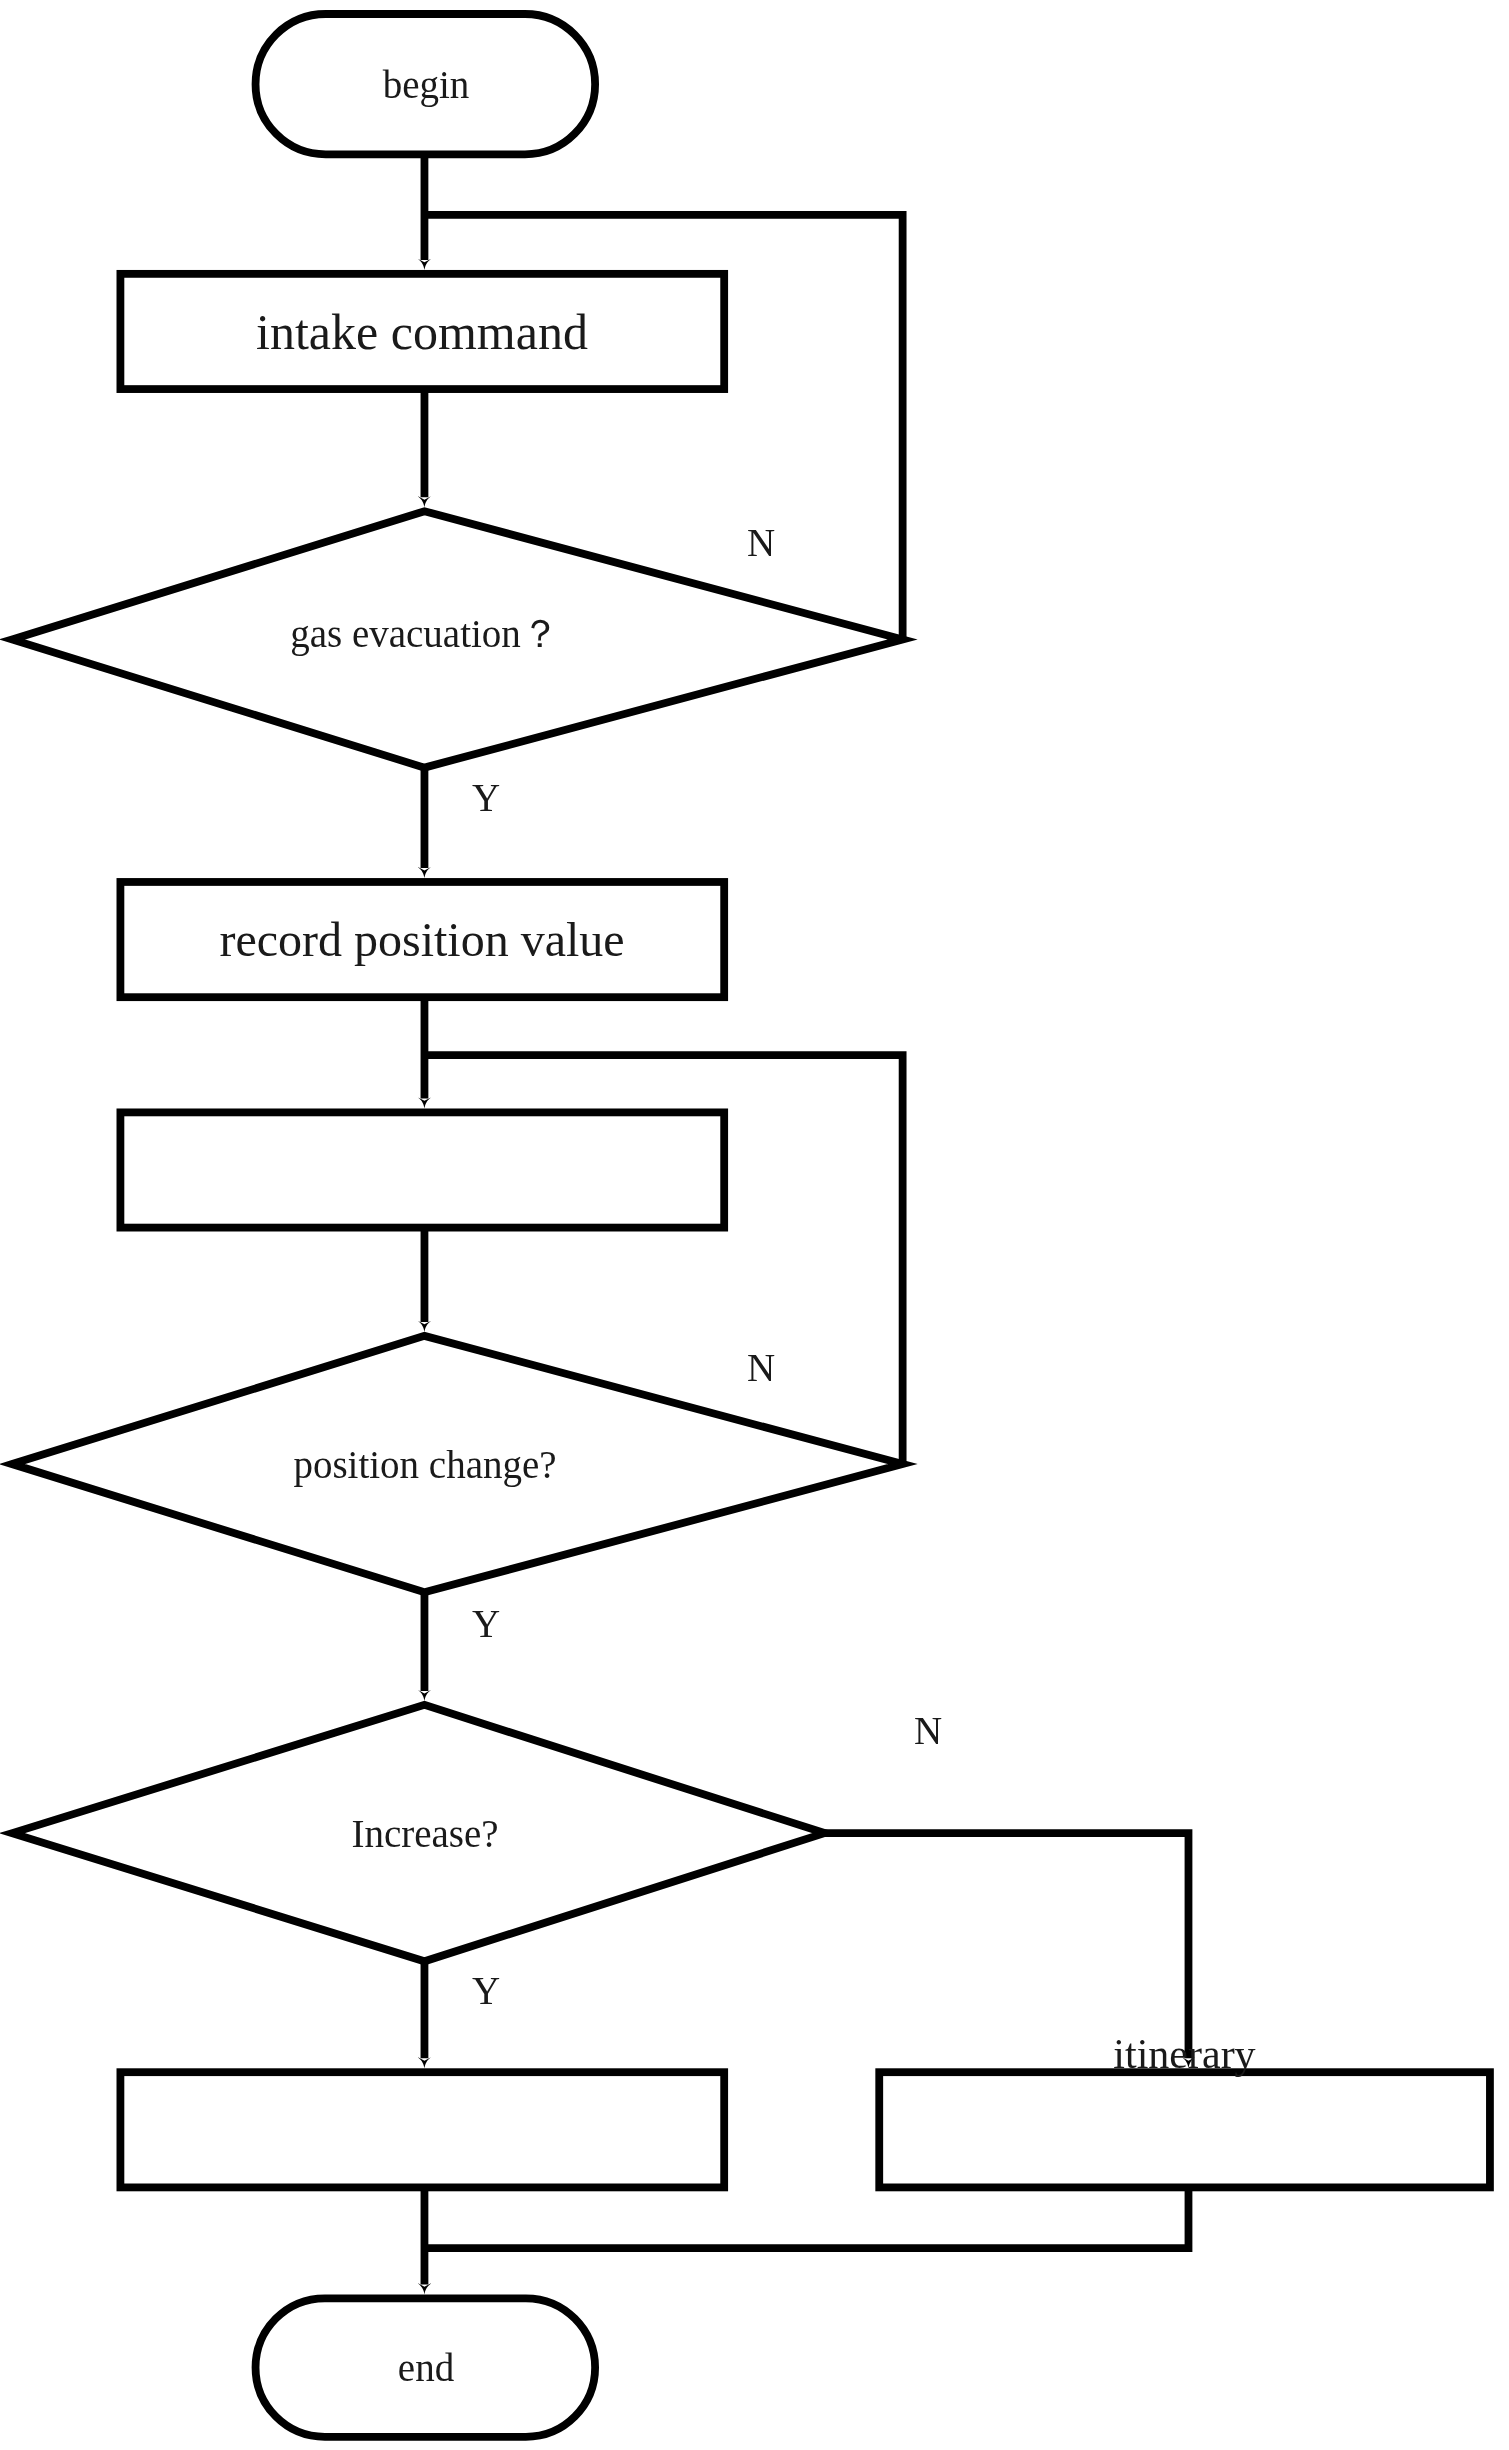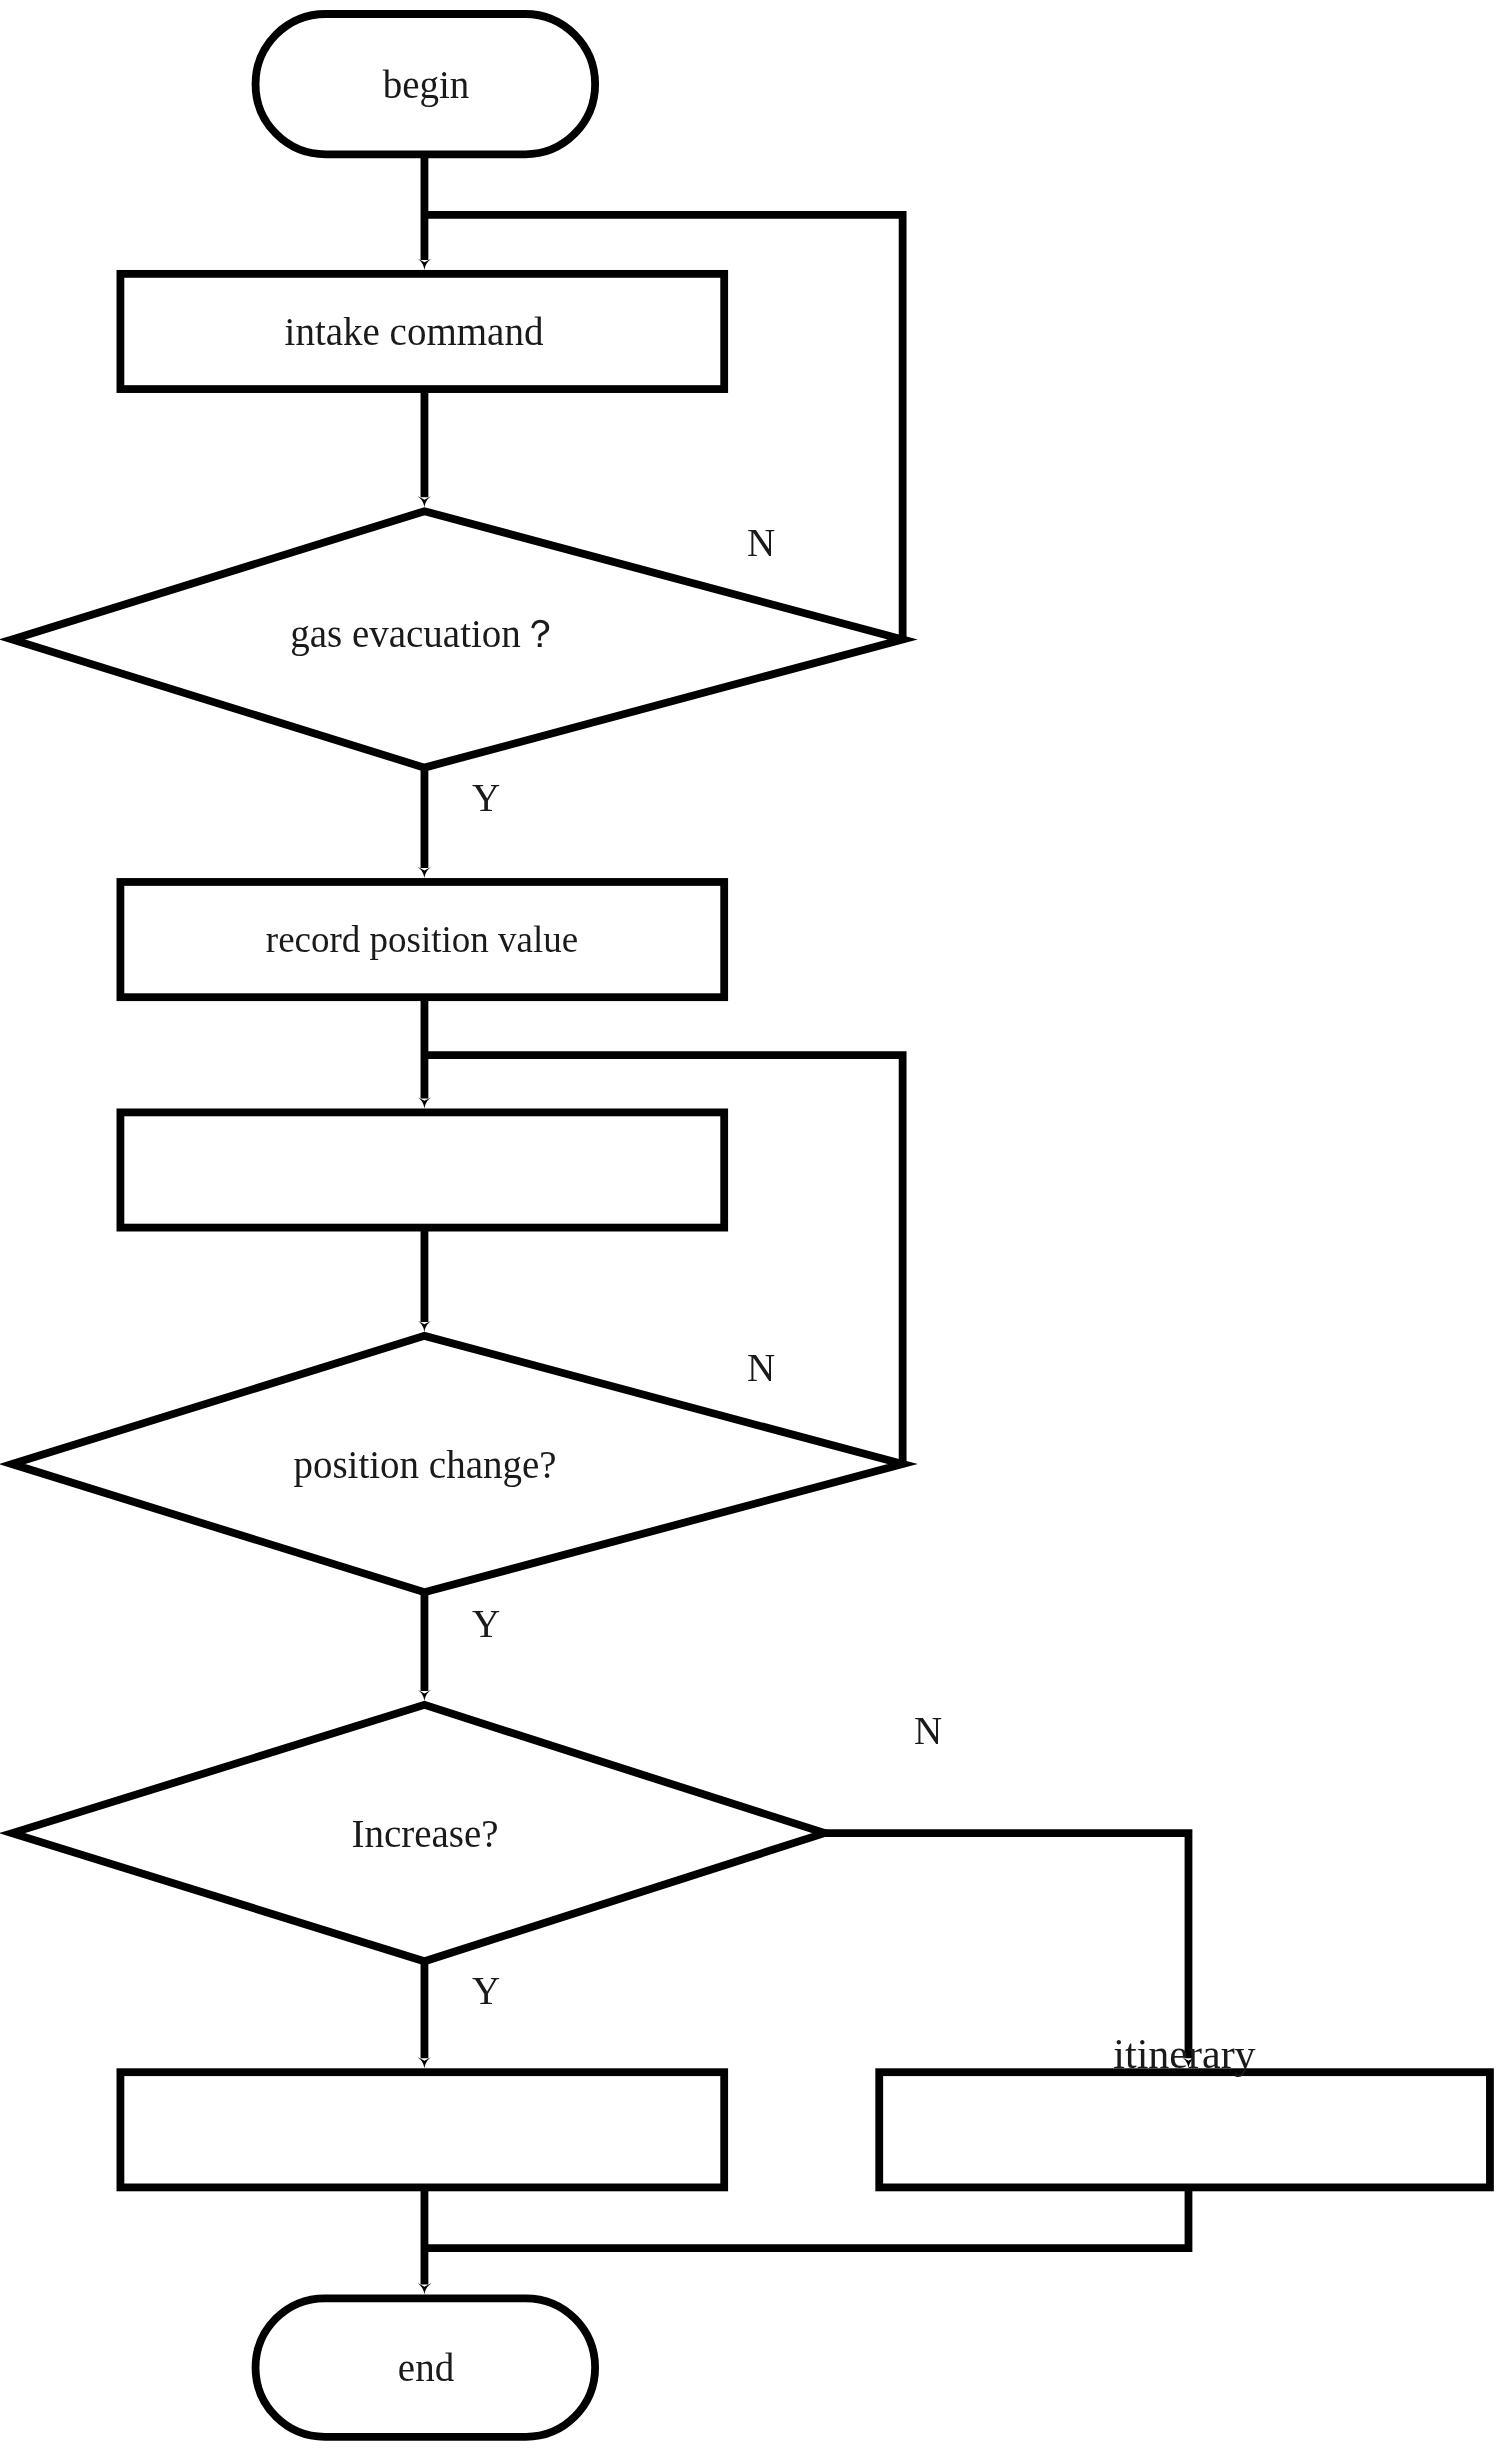--- a/index.html
+++ b/index.html
@@ -82,25 +82,25 @@
       <path d="M952,2116 L1372,2116 L1372,2376" marker-end="url(#arrow)"></path>
 
       <path d="M490,2525 L490,2637" marker-end="url(#arrow)"></path>
 
       <path d="M1372,2525 L1372,2595 L490,2595"></path>
     </g>
   </svg>
 
   <div class="node-label" style="left:256px;top:14px;width:340px;height:140px;font-size:39px;">begin</div>
 
-  <div class="node-label" style="left:112px;top:274px;width:604px;height:115px;font-size:39px;">intake command</div>
+  <div class="node-label" style="left:120px;top:274px;width:604px;height:115px;font-size:50px;">intake command</div>
 
   <div class="node-label" style="left:165px;top:576px;width:520px;height:115px;font-size:39px;">gas evacuation？</div>
 
-  <div class="node-label" style="left:120px;top:882px;width:604px;height:115px;font-size:37px;">record position value</div>
+  <div class="node-label" style="left:120px;top:882px;width:604px;height:115px;font-size:48px;">record position value</div>
 
 
   <div class="node-label" style="left:165px;top:1407px;width:520px;height:115px;font-size:39px;">position change?</div>
 
   <div class="node-label" style="left:165px;top:1776px;width:520px;height:115px;font-size:39px;">Increase?</div>
 
 
   <div class="node-label" style="left:879px;top:1996px;width:611px;height:115px;font-size:42px;">itinerary</div>
 
   <div class="node-label" style="left:256px;top:2298px;width:340px;height:139px;font-size:39px;">end</div>

